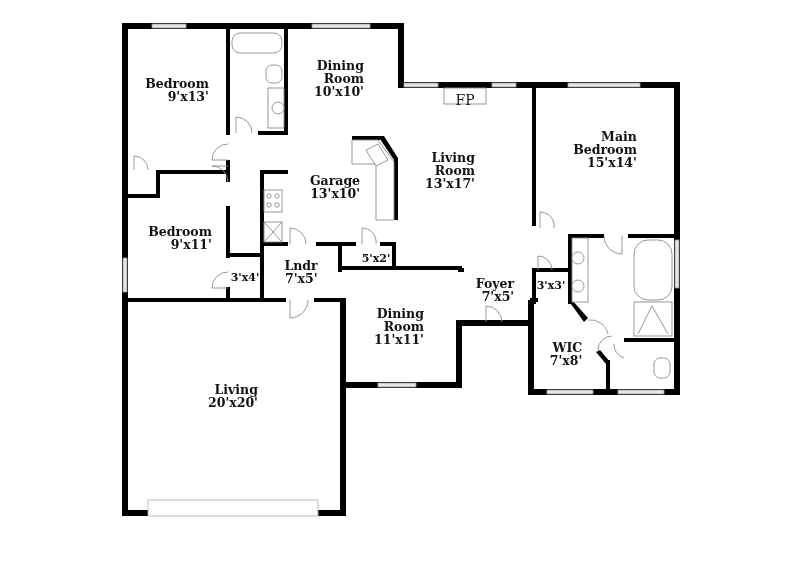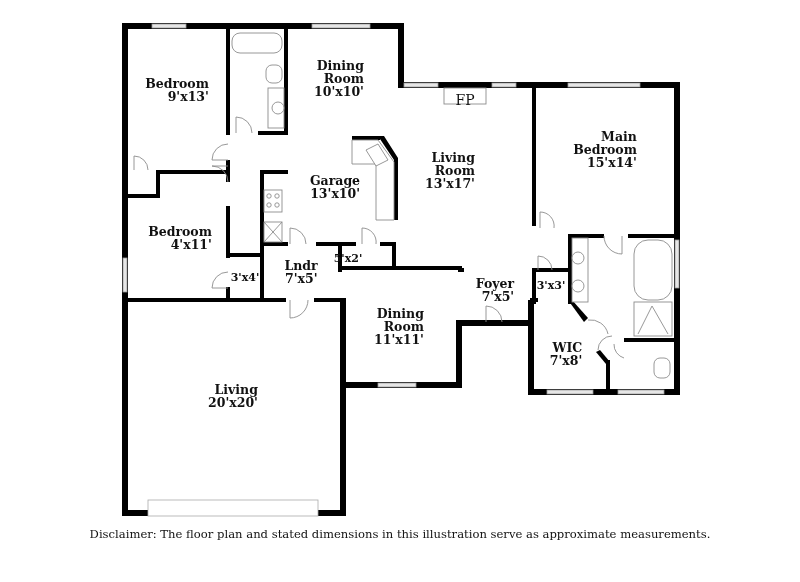--- a/index.html
+++ b/index.html
@@ -194,30 +194,30 @@
   <span>Main</span>
   <span>Bedroom</span>
   <span>15'x14'</span>
 </div>
 <div class="label" style="left:335px;top:174px">
   <span>Garage</span>
   <span>13'x10'</span>
 </div>
 <div class="label" style="left:180px;top:225px">
   <span>Bedroom</span>
-  <span>4'x11'</span>
+  <span>9'x11'</span>
 </div>
 <div class="label small" style="left:245px;top:272px">
   <span>3'x4'</span>
 </div>
 <div class="label" style="left:301px;top:259px">
   <span>Lndr</span>
   <span>7'x5'</span>
 </div>
-<div class="label small" style="left:348px;top:253px">
+<div class="label small" style="left:376px;top:253px">
   <span>5'x2'</span>
 </div>
 <div class="label" style="left:495px;top:277px">
   <span>Foyer</span>
   <span>7'x5'</span>
 </div>
 <div class="label small" style="left:551px;top:280px">
   <span>3'x3'</span>
 </div>
 <div class="label" style="left:399px;top:307px">
@@ -228,14 +228,13 @@
 <div class="label" style="left:566px;top:341px">
   <span>WIC</span>
   <span>7'x8'</span>
 </div>
 <div class="label" style="left:233px;top:383px">
   <span>Living</span>
   <span>20'x20'</span>
 </div>
 
 <div class="disclaimer">
-  <span>Disclaimer: The floor plan and stated dimensions in this illustration serve as approximate measurements.</span>
 </div>
 
 </body></html>

